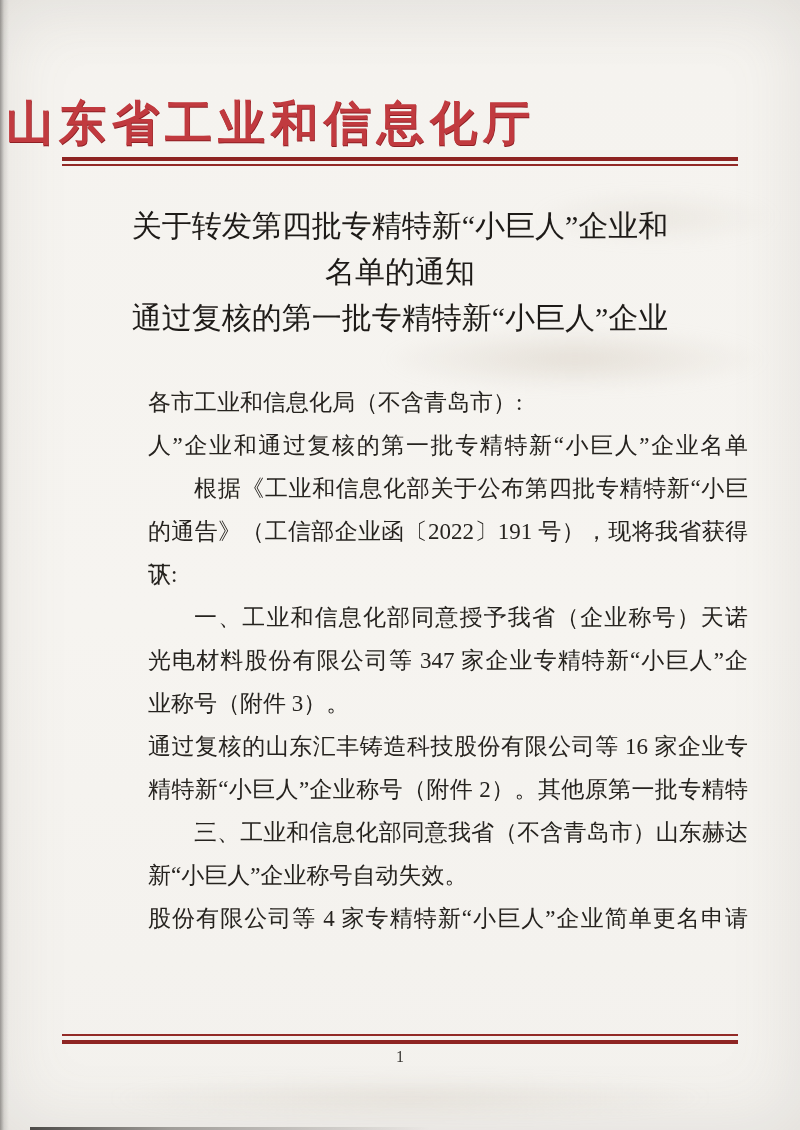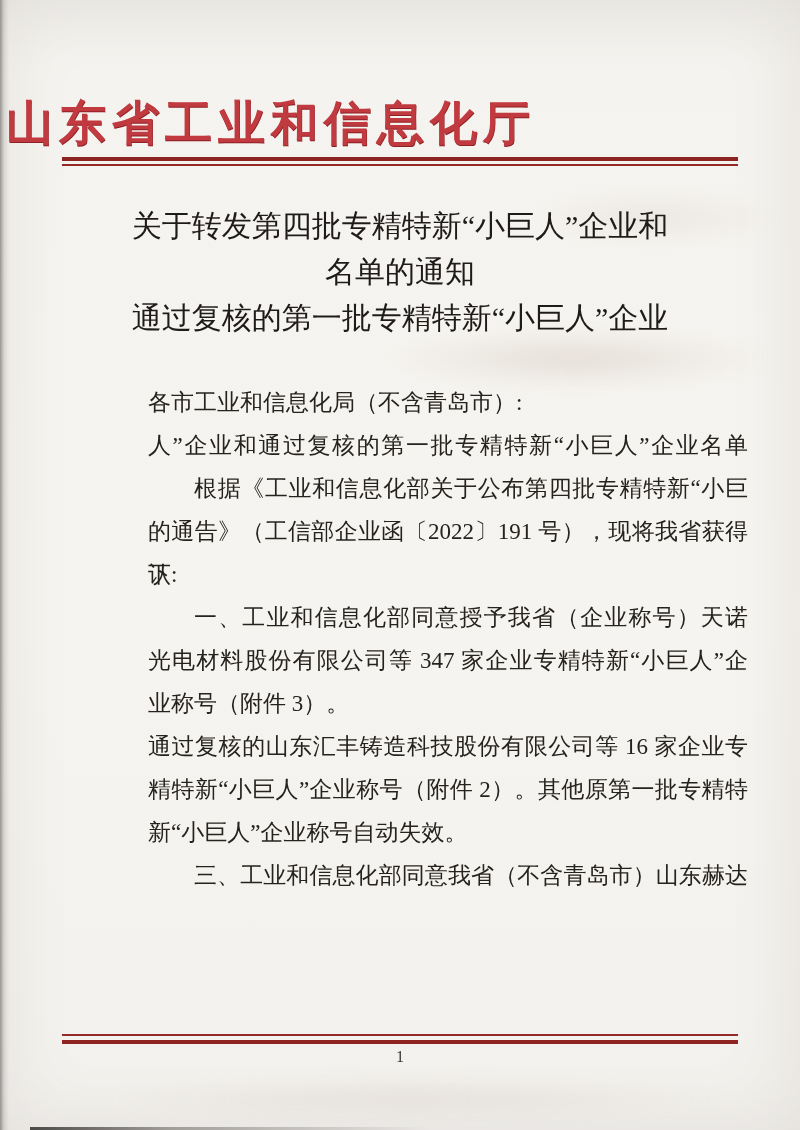--- a/index.html
+++ b/index.html
@@ -137,22 +137,23 @@
     <div class="line">各市工业和信息化局（不含青岛市）:</div>
     <div class="line fill">人”企业和通过复核的第一批专精特新“小巨人”企业名单</div>
     <div class="line indent fill">根据《工业和信息化部关于公布第四批专精特新“小巨</div>
     <div class="line fill">的通告》（工信部企业函〔2022〕191 号），现将我省获得认</div>
     <div class="line">下:</div>
     <div class="line indent fill">一、工业和信息化部同意授予我省（企业称号）天诺</div>
     <div class="line fill">光电材料股份有限公司等 347 家企业专精特新“小巨人”企</div>
     <div class="line">业称号（附件 3）。</div>
     <div class="line fill">通过复核的山东汇丰铸造科技股份有限公司等 16 家企业专</div>
     <div class="line fill">精特新“小巨人”企业称号（附件 2）。其他原第一批专精特</div>
+    <div class="line indent fill">三、工业和信息化部同意我省（不含青岛市）山东赫达</div>
     <div class="line">新“小巨人”企业称号自动失效。</div>
-    <div class="line indent fill">三、工业和信息化部同意我省（不含青岛市）山东赫达</div>
+    <div class="line fill">股份有限公司等 4 家专精特新“小巨人”企业简单更名申请</div>
   </div>
 
   <div class="rule rule-footer-thin"></div>
   <div class="rule rule-footer-thick"></div>
 
   <div class="page-number">1</div>
 
   <div class="edge-left"></div>
   <div class="edge-bottom"></div>
 

